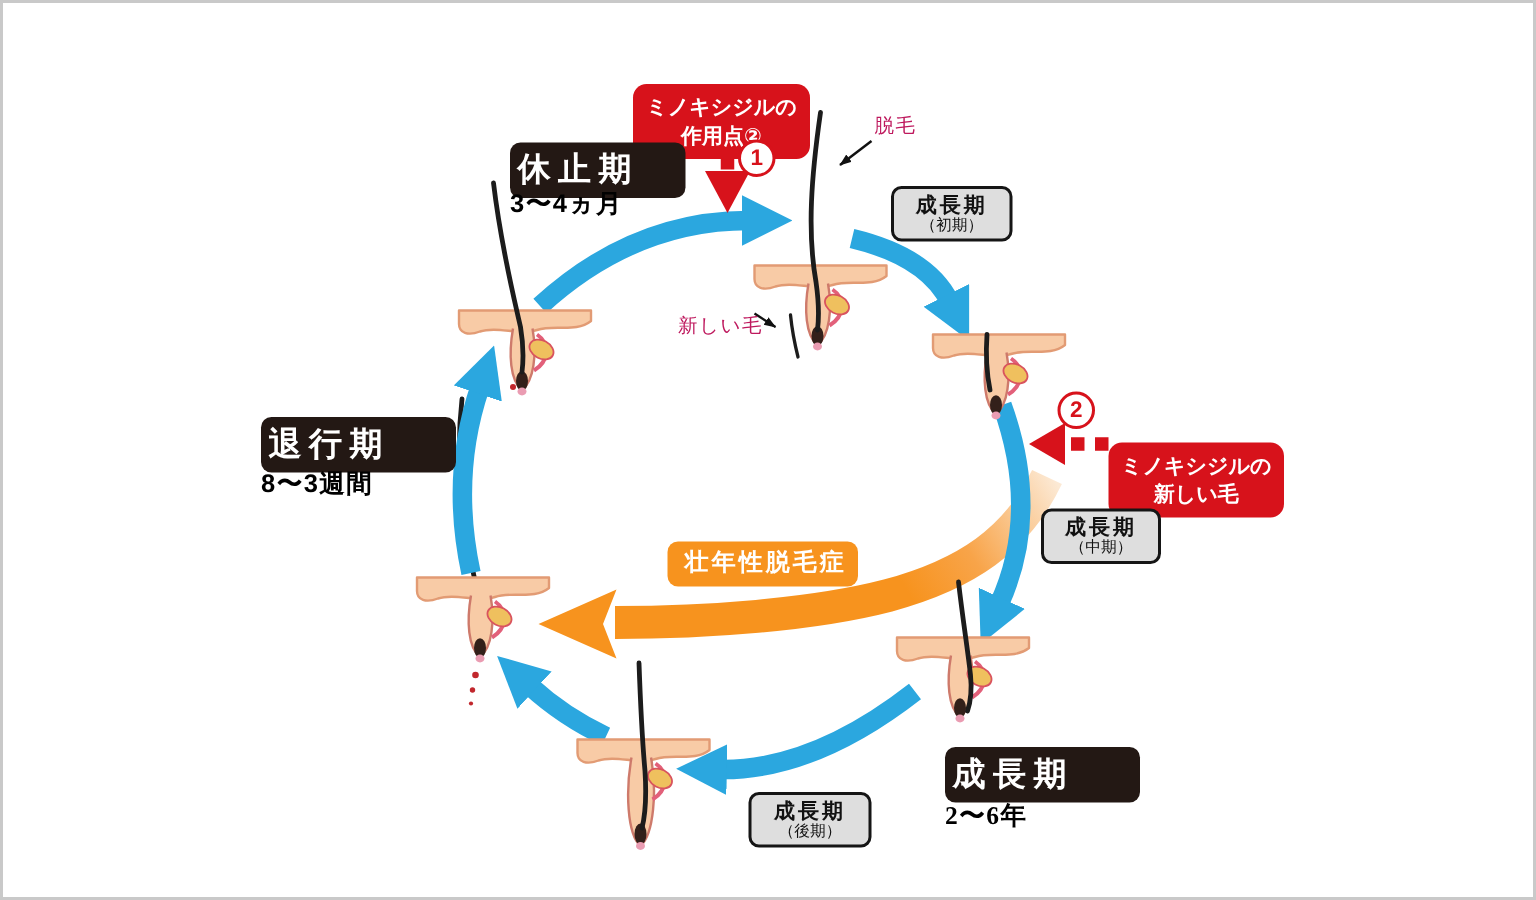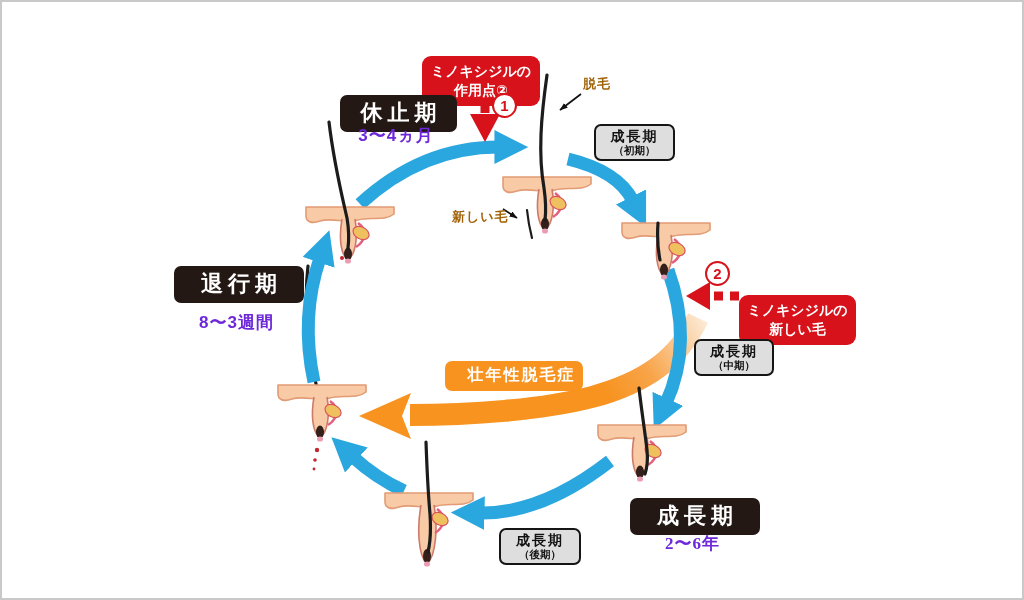--- a/index.html
+++ b/index.html
@@ -4,47 +4,47 @@
 <style>
   html,body{margin:0;padding:0;background:#fff;}
   #canvas{
     position:relative;width:1024px;height:600px;box-sizing:border-box;
     background:#ffffff;border:2px solid #c9c9c9;overflow:hidden;
     font-family:"Liberation Sans","DejaVu Sans",sans-serif;
   }
   #art{position:absolute;left:0;top:0;z-index:1;}
   .lbl{position:absolute;z-index:2;}
   .stage-box{
-    background:#231814;color:#fff;border-radius:7px;text-align:center;
+    background:#231814;color:#fff;border-radius:7px;text-align:left;
     font-weight:bold;font-size:22px;letter-spacing:5px;padding:3px 0 4px 5px;
   }
   .duration{
-    color:#6d28d9;text-align:center;font-weight:bold;font-size:17px;letter-spacing:1px;
+    color:#000000;font-weight:bold;font-size:17px;letter-spacing:1px;
   }
   .phase-box{
     background:#DEDEDE;border:2.5px solid #151515;border-radius:7px;
     text-align:center;line-height:1.15;padding:2px 4px 3px 4px;box-sizing:border-box;
   }
   .phase-box .p1{display:block;font-weight:bold;font-size:14px;letter-spacing:2px;color:#111;}
-  .phase-box .p2{display:block;font-weight:bold;font-size:10.5px;color:#111;}
+  .phase-box .p2{display:block;font-weight:normal;font-size:10.5px;color:#111;}
   .red-callout{
     background:#D7121B;color:#fff;border-radius:9px;text-align:center;
     font-weight:bold;font-size:14px;line-height:1.35;padding:6px 4px;box-sizing:border-box;margin-top:34px;
   }
   .red-callout span{display:block;}
   .badge{
     width:25px;height:25px;border:2.5px solid #D7121B;border-radius:50%;
     background:#fff;color:#D7121B;font-weight:bold;font-size:15px;
     display:flex;align-items:center;justify-content:center;box-sizing:border-box;
   }
   .aga-box{
     background:#F7931E;color:#fff;border-radius:7px;text-align:center;
-    font-weight:bold;font-size:16px;letter-spacing:2px;padding:4px 0 5px 15px;
+    font-weight:bold;font-size:16px;letter-spacing:2px;padding:4px 0 5px 4px;
   }
-  .note{color:#a16207;font-weight:bold;font-size:13px;letter-spacing:1px;}
+  .note{color:#be185d;font-weight:normal;font-size:13px;letter-spacing:1px;}
 </style>
 </head>
 <body>
 
 <div id="canvas">
 
   <svg id="art" width="1024" height="600" viewBox="0 0 1024 600">
     <defs>
       <marker id="mBlue" markerWidth="2.6" markerHeight="2.6" refX="0.35" refY="1.3" orient="auto">
         <path d="M0,0 L2.6,1.3 L0,2.6 Z" fill="#2BA7DF"></path>
@@ -136,21 +136,21 @@
     <span>ミノキシジルの</span>
     <span>新しい毛</span>
   </div>
 
   <div class="lbl badge" style="left:490px;top:91px;">1</div>
   <div class="lbl badge" style="left:703px;top:259px;">2</div>
 
   <div class="lbl stage-box" style="left:338px;top:93px;width:112px;">休止期</div>
   <div class="lbl duration" style="left:338px;top:122px;width:112px;">3〜4ヵ月</div>
 
-  <div class="lbl stage-box" style="left:172px;top:264px;width:125px;">退行期</div>
+  <div class="lbl stage-box" style="left:172px;top:276px;width:125px;">退行期</div>
   <div class="lbl duration" style="left:172px;top:309px;width:125px;">8〜3週間</div>
 
   <div class="lbl stage-box" style="left:628px;top:496px;width:125px;">成長期</div>
   <div class="lbl duration" style="left:628px;top:530px;width:125px;font-family:Liberation Serif, serif;">2〜6年</div>
 
   <div class="lbl phase-box" style="left:592px;top:122px;width:81px;">
     <span class="p1">成長期</span>
     <span class="p2">（初期）</span>
   </div>
   <div class="lbl phase-box" style="left:692px;top:337px;width:80px;">

